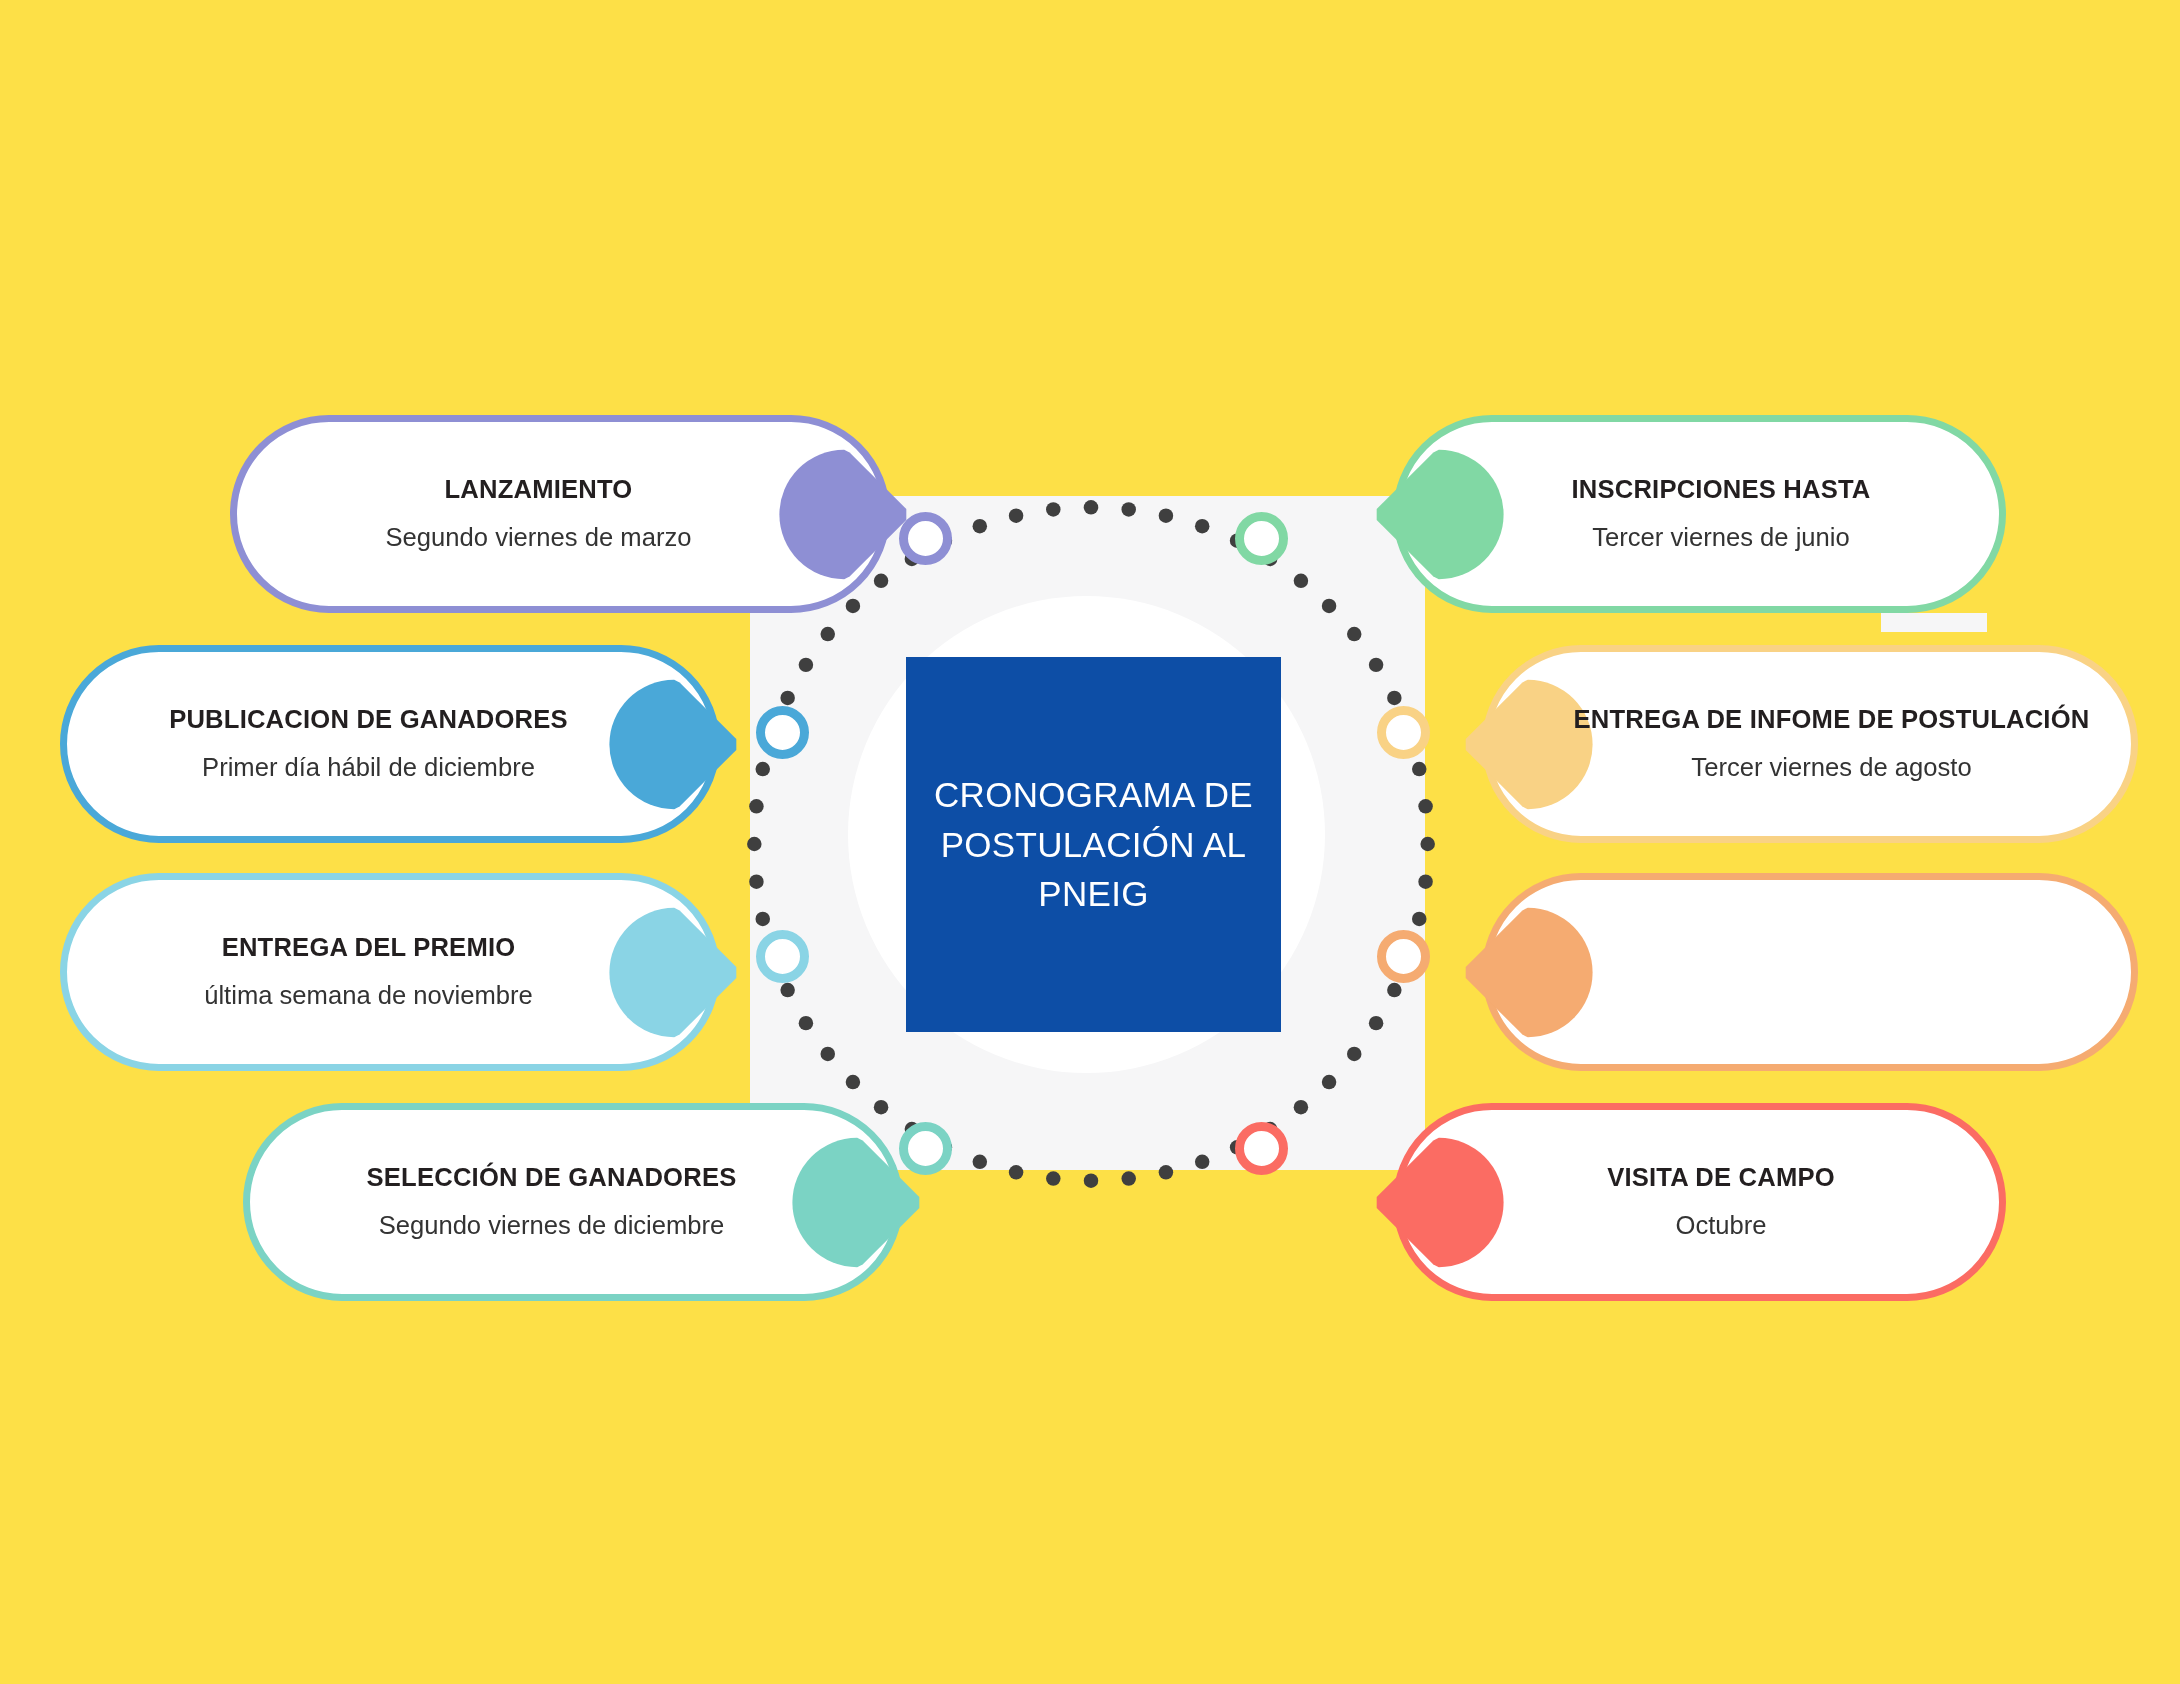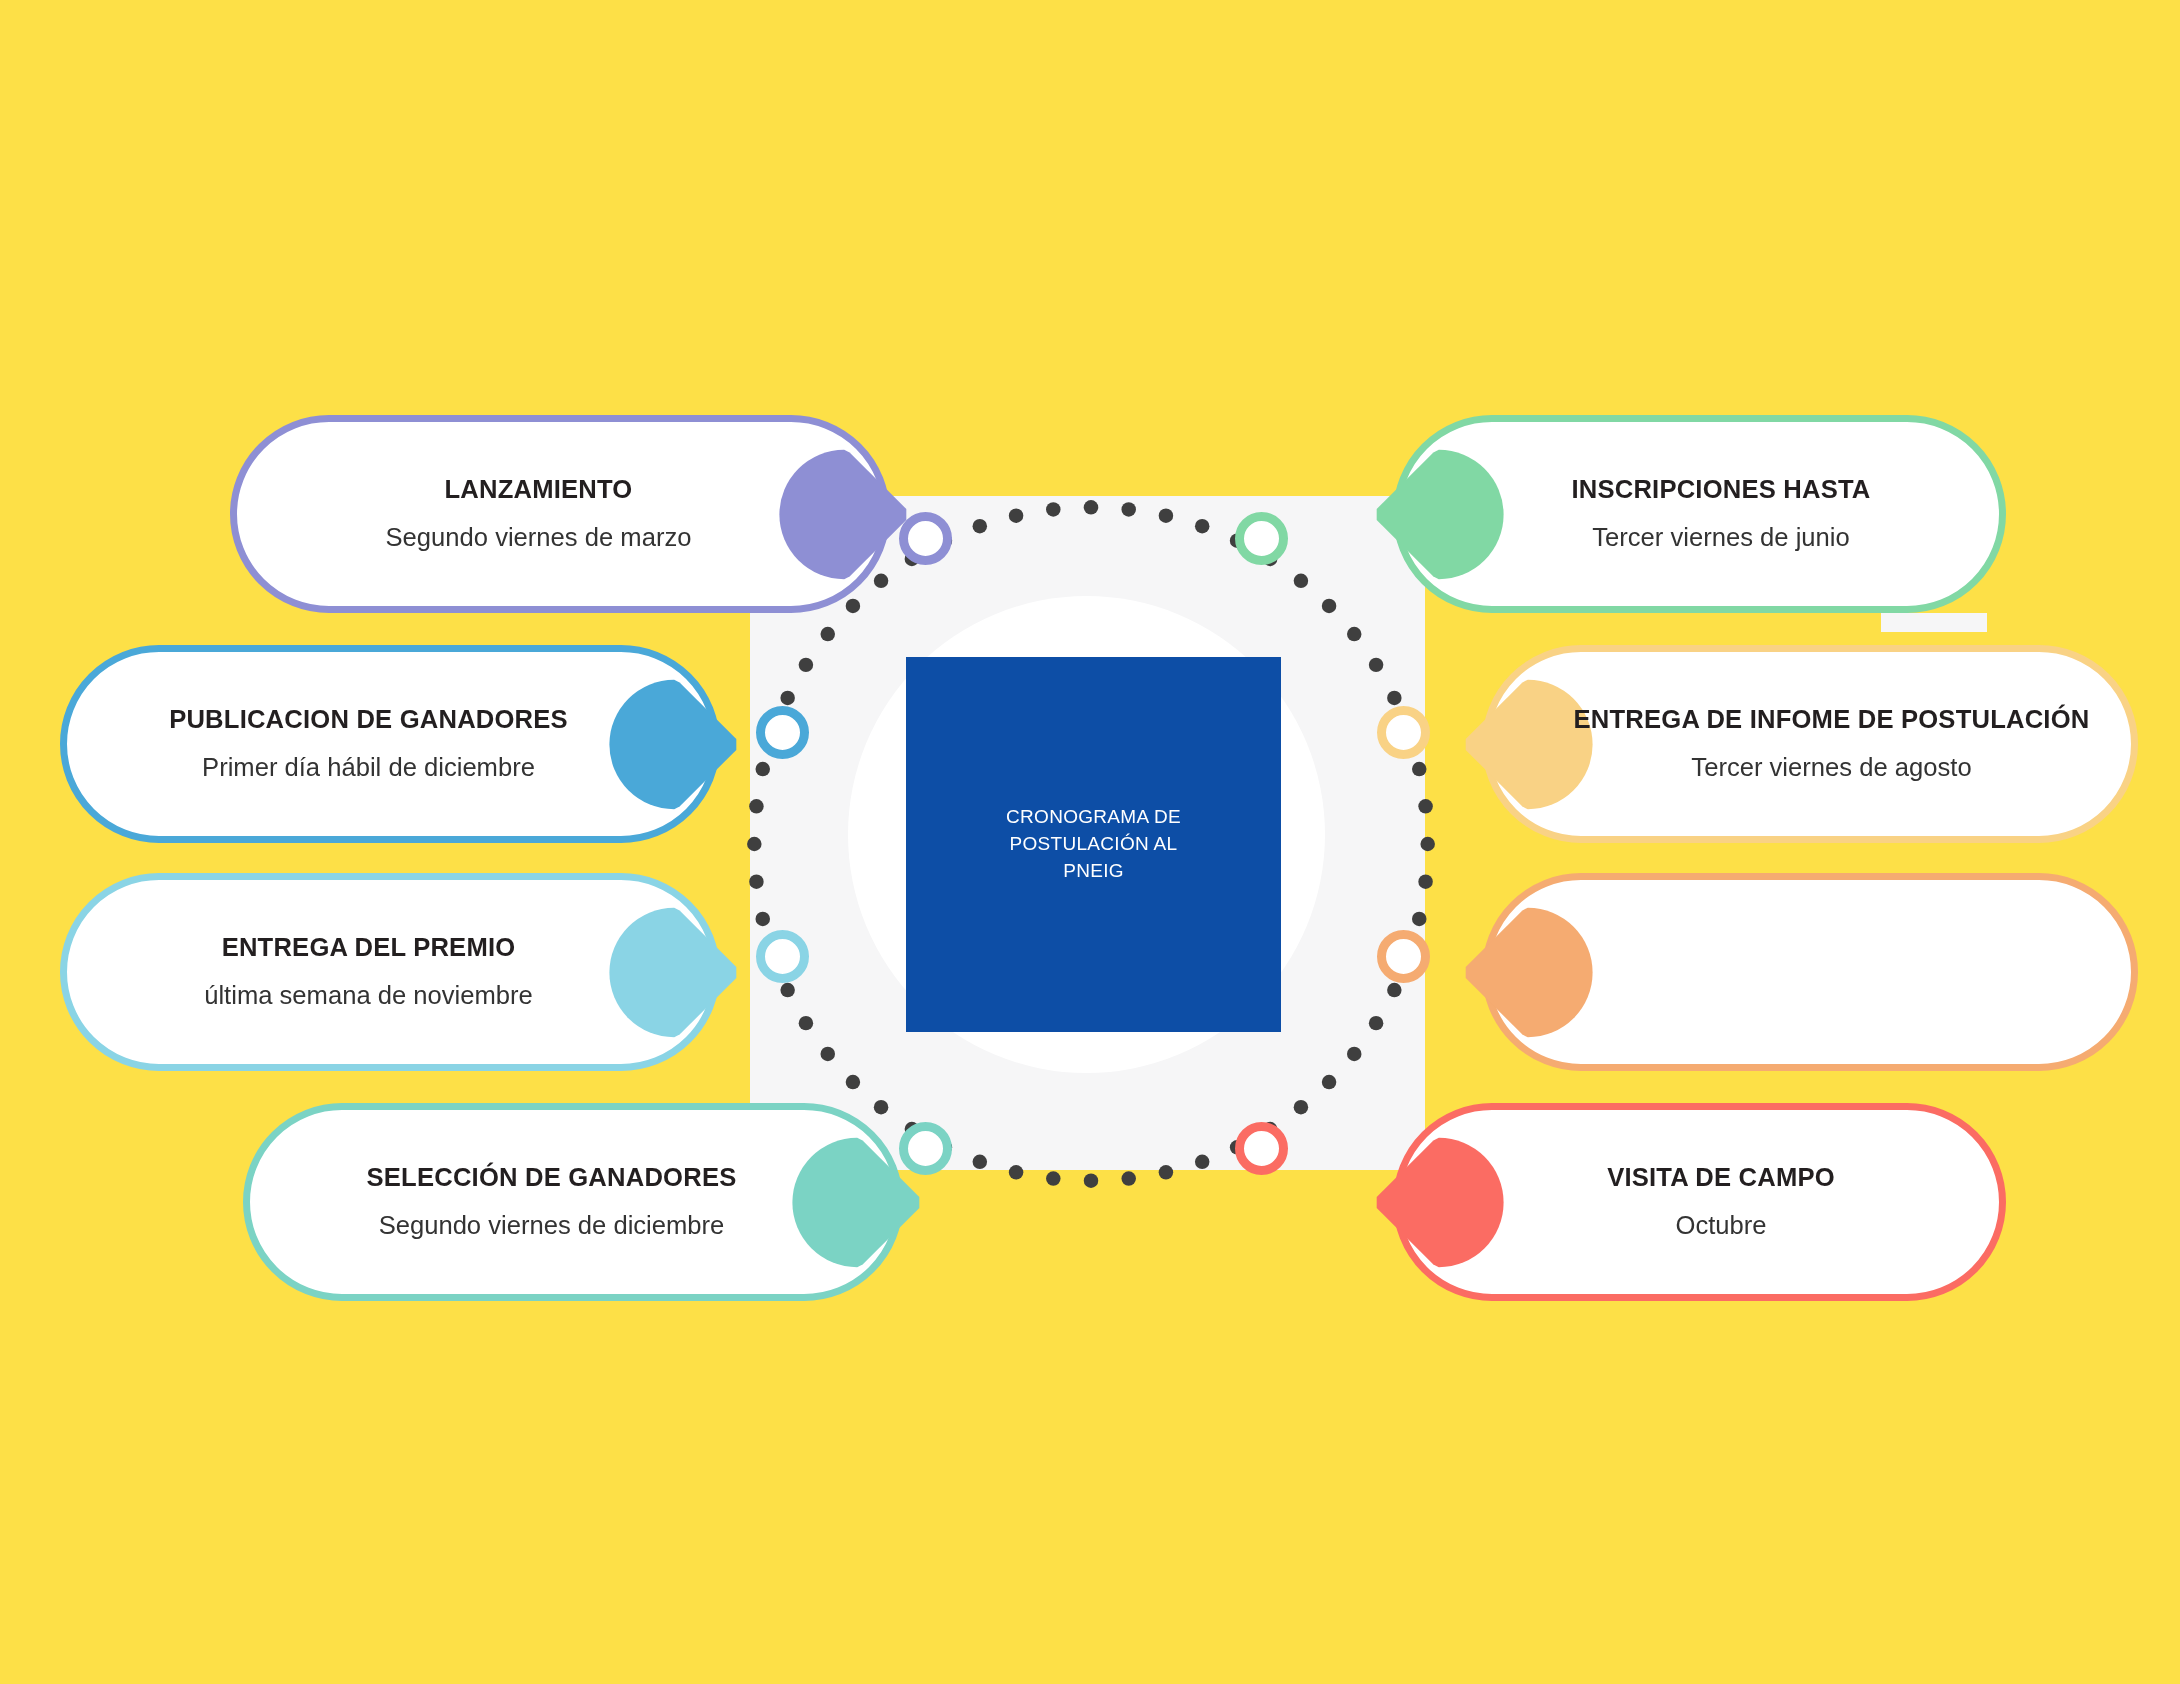--- a/index.html
+++ b/index.html
@@ -40,21 +40,21 @@
     left: 906px; top: 657px;
     width: 375px; height: 375px;
     background: #0d4ea6;
     display: flex;
     align-items: center;
     justify-content: center;
     padding: 0 24px;
   }
   .center-card .title {
     color: #ffffff;
-    font-size: 19px;
+    font-size: 35px;
     line-height: 1.42;
     text-align: center;
     letter-spacing: 0.3px;
     white-space: pre-line;
     font-weight: 400;
   }
 
   
   .node-ring {
     position: absolute;

